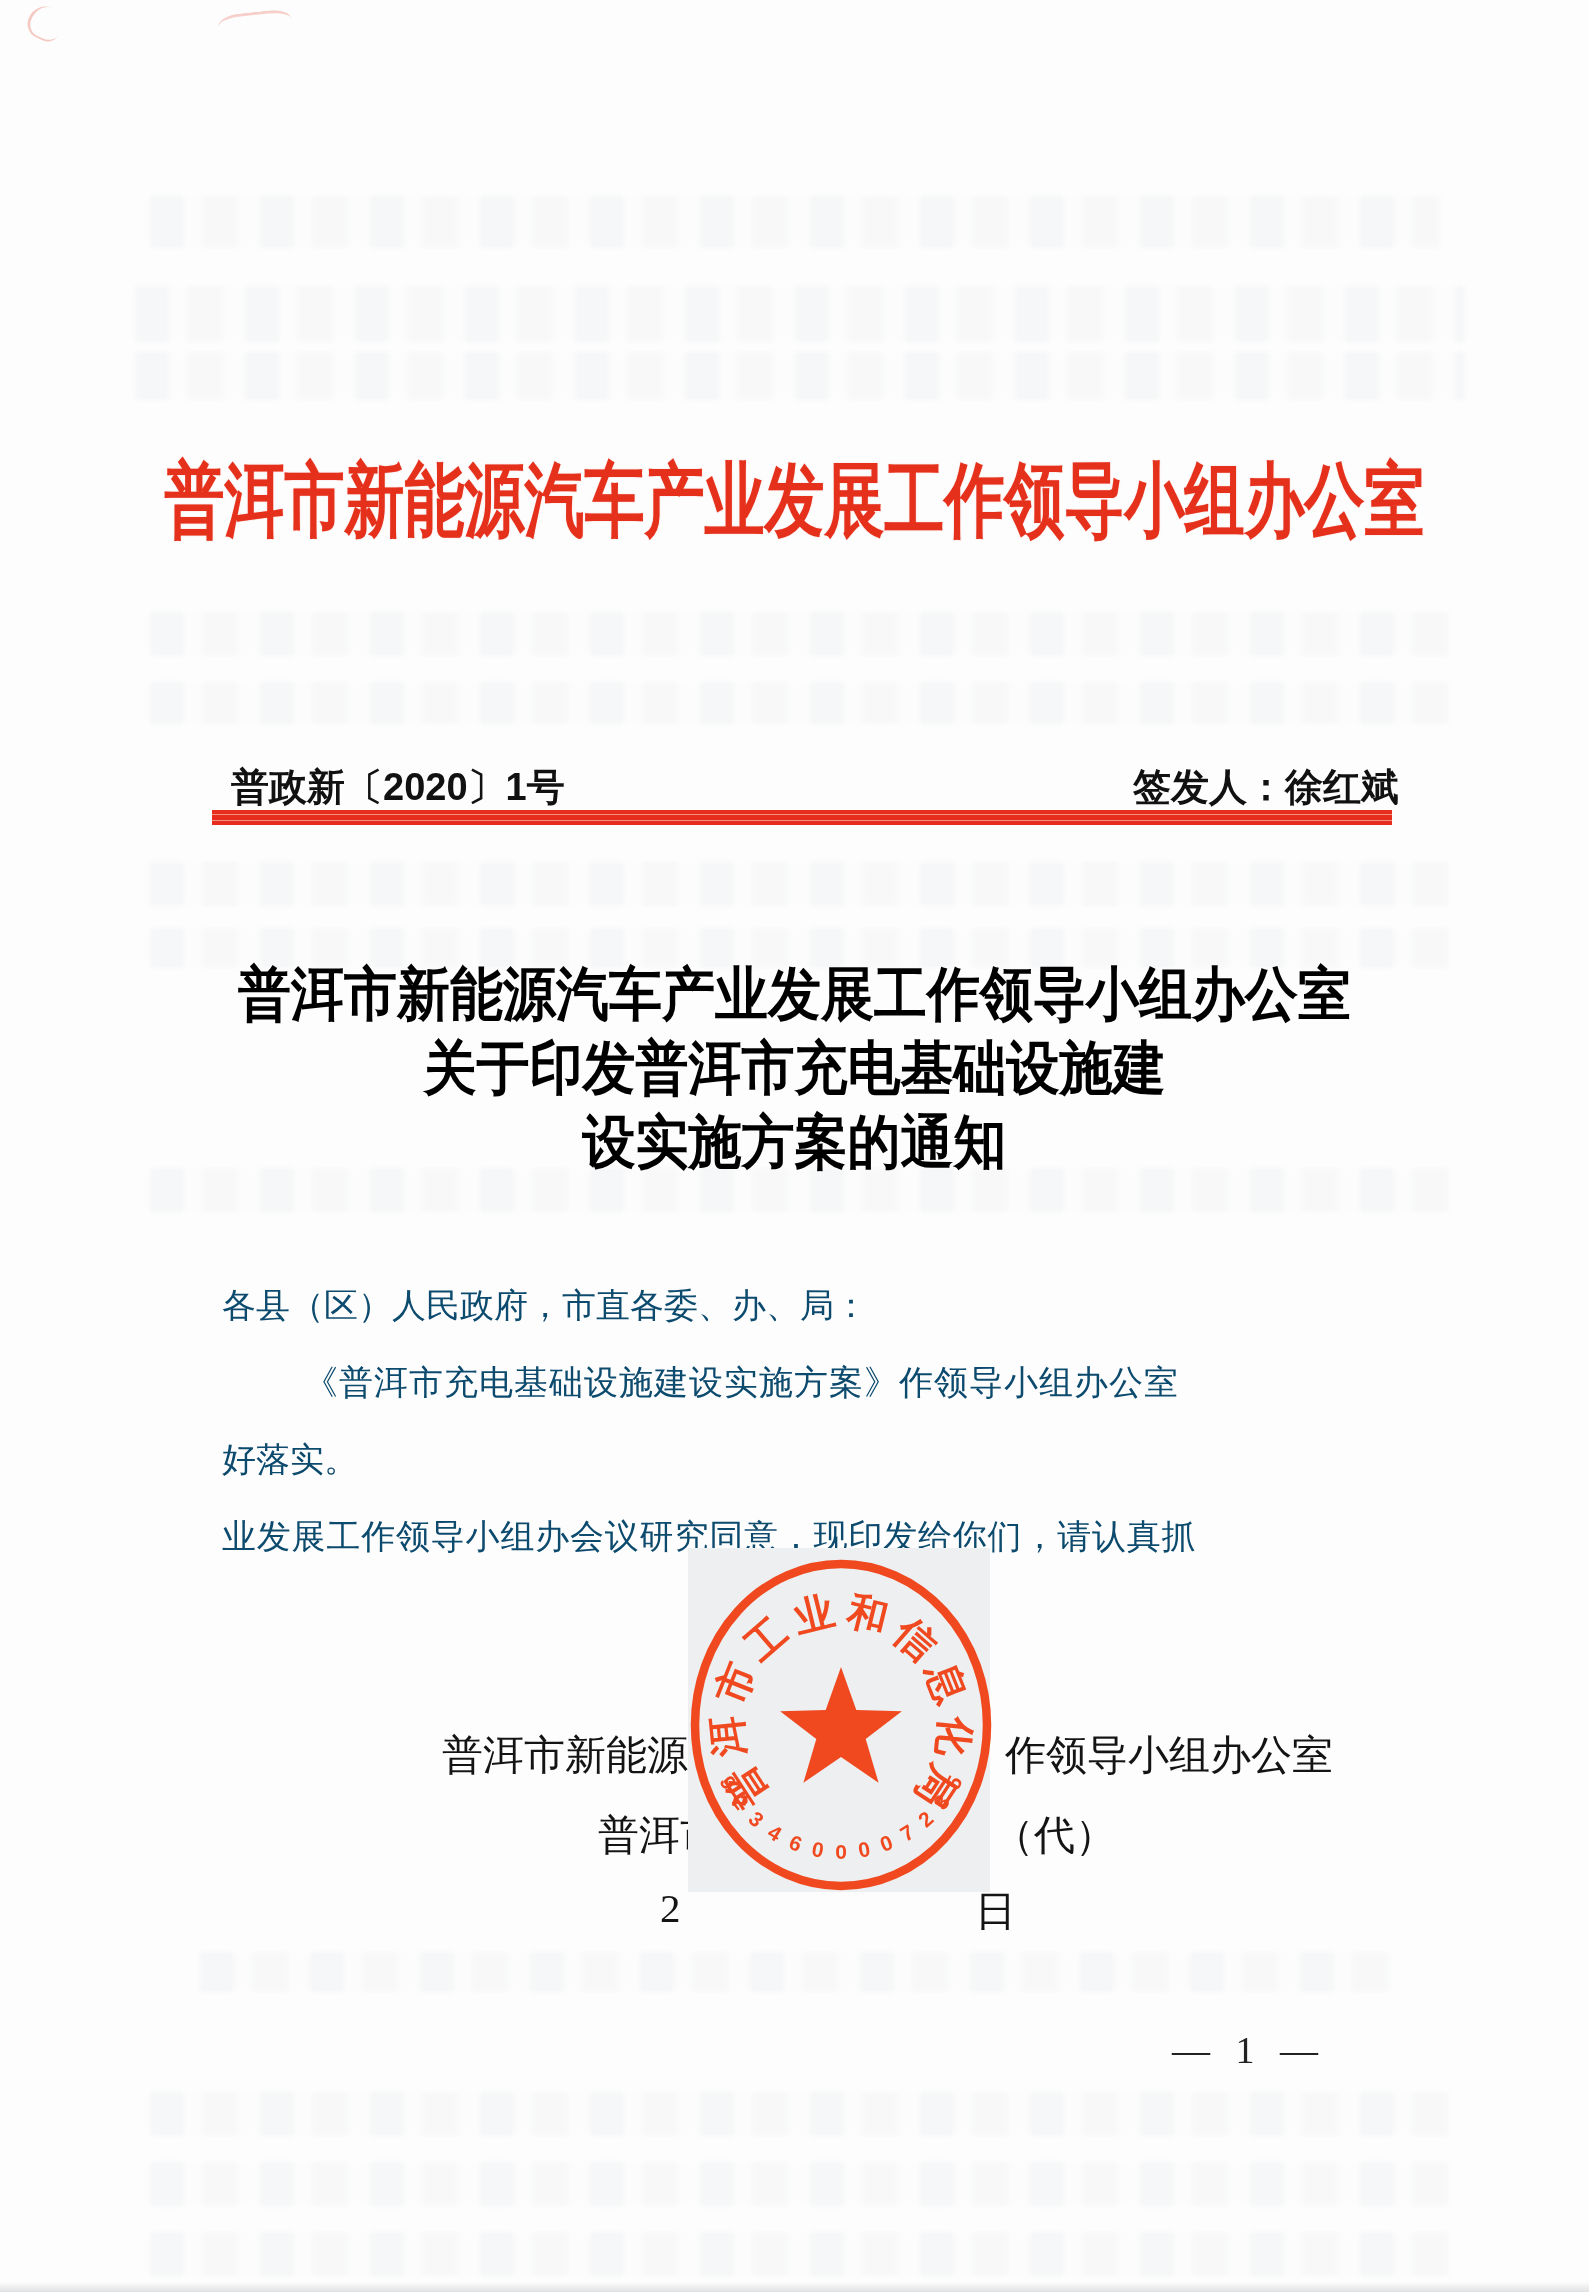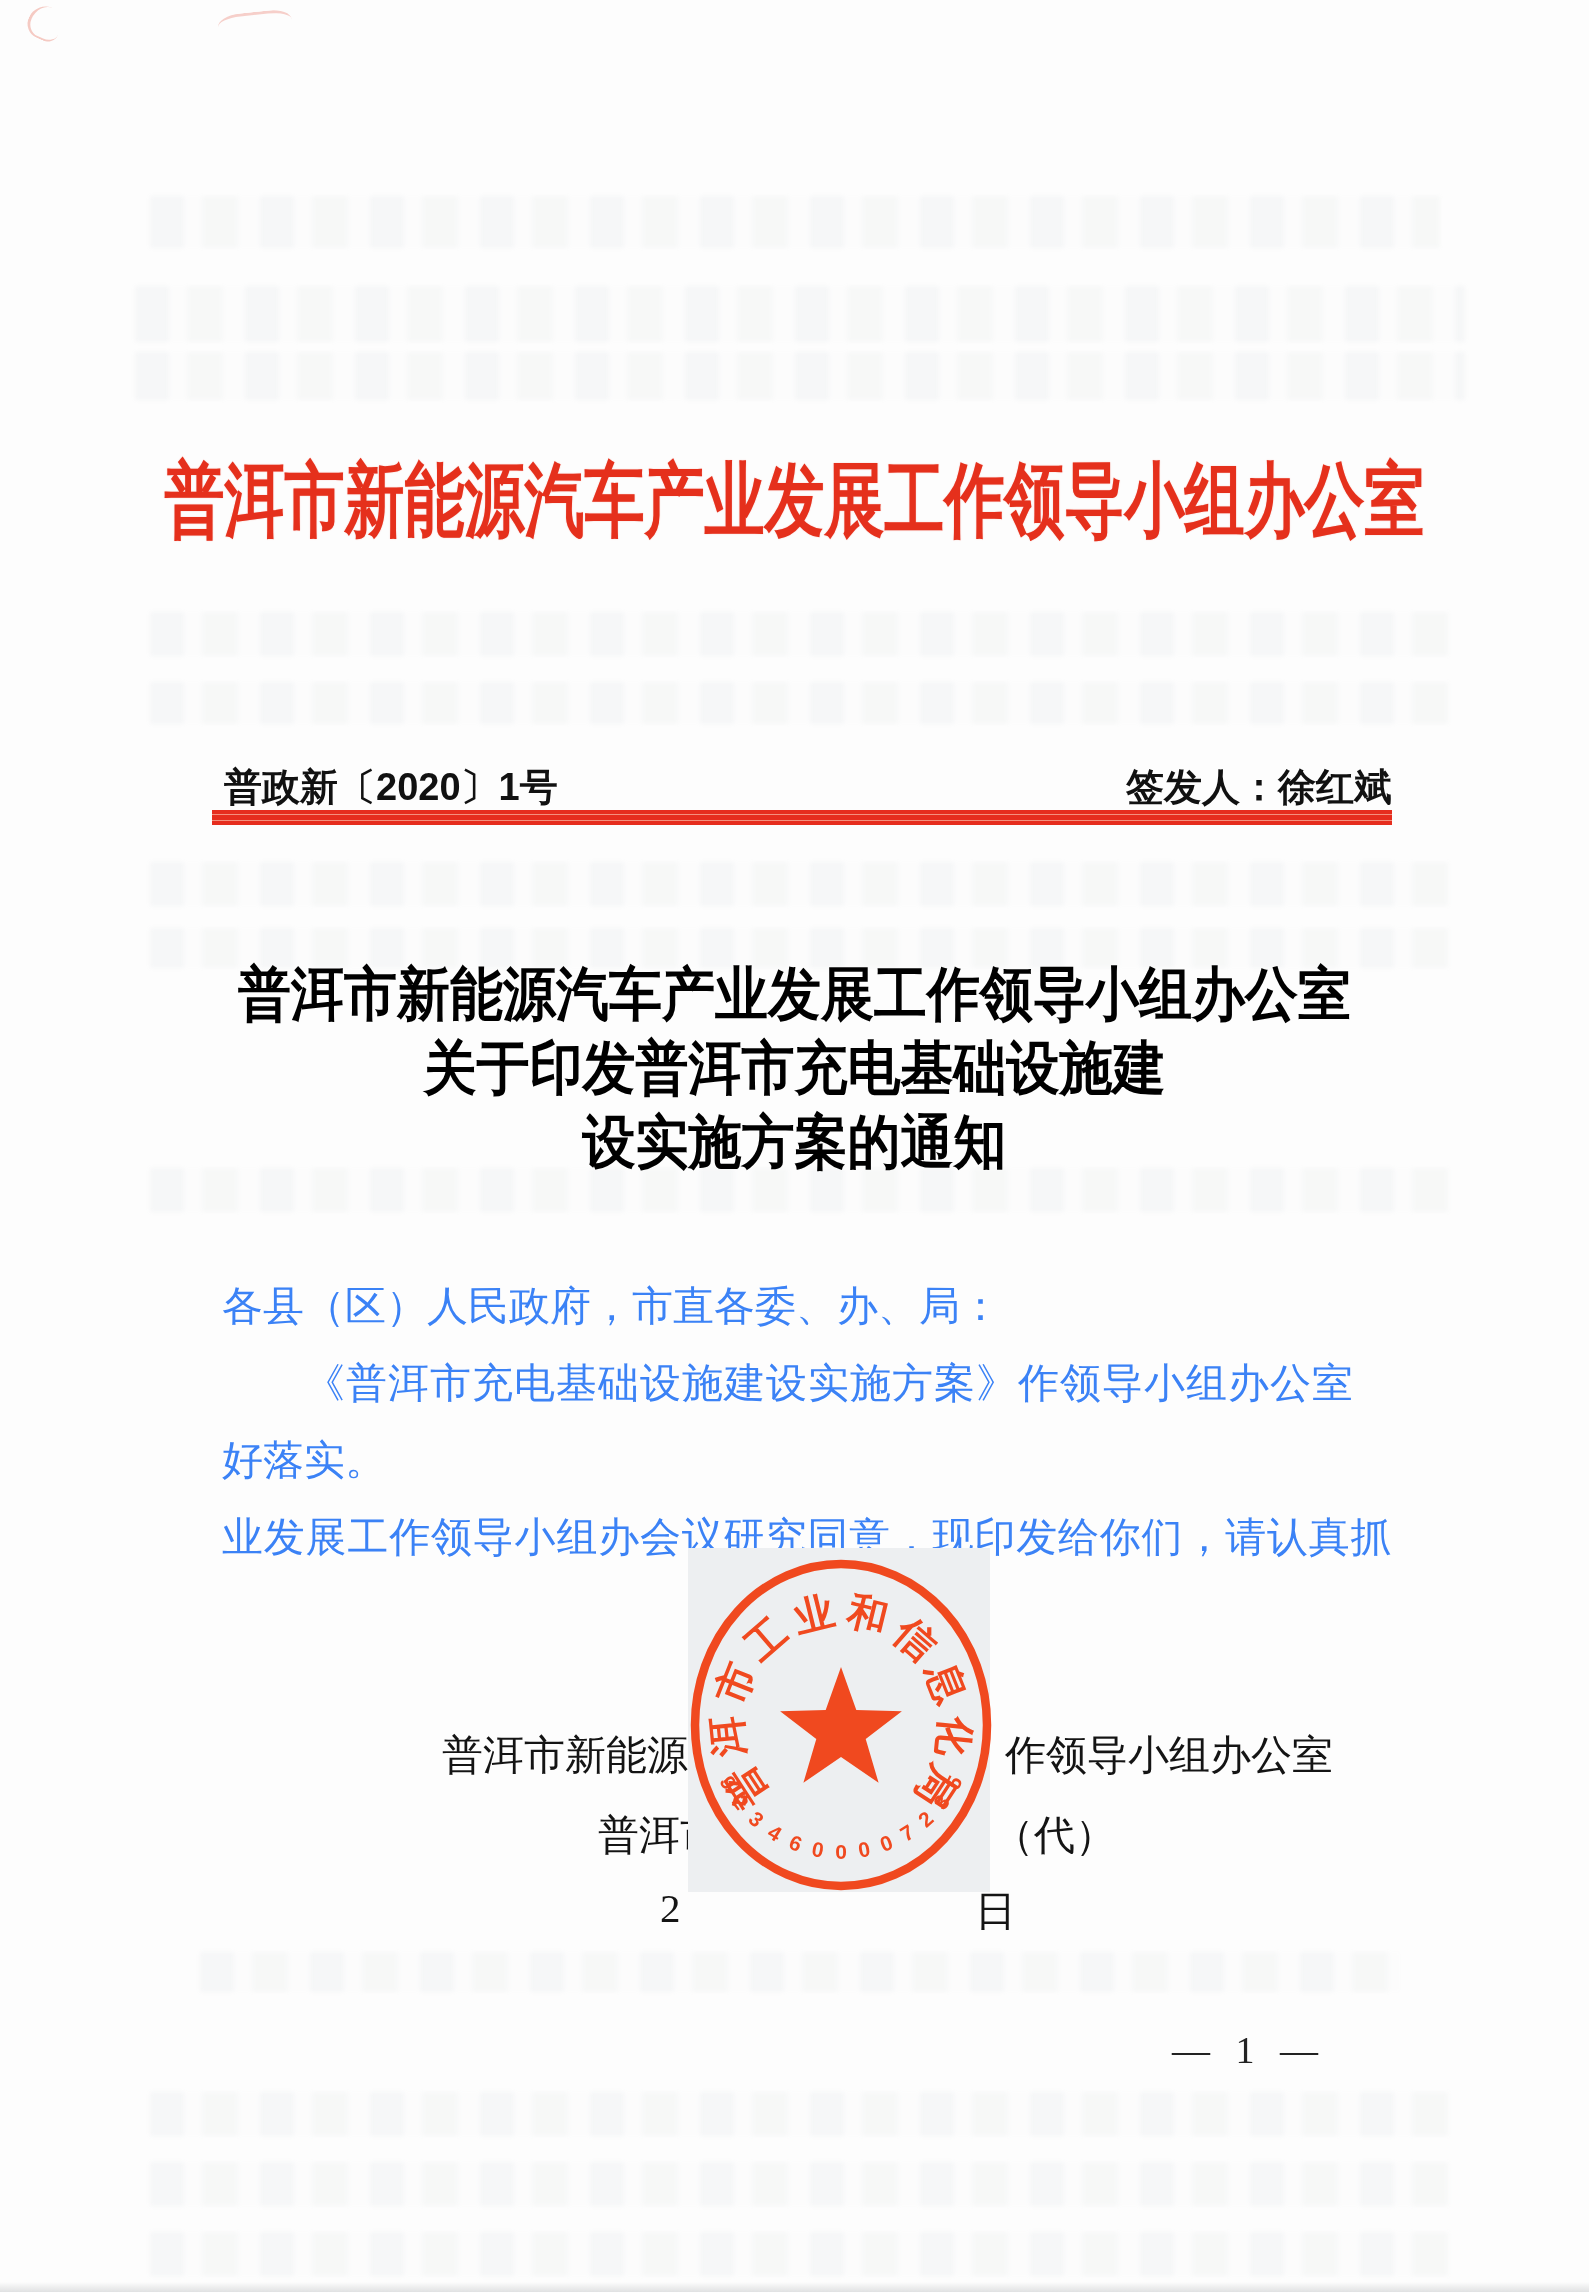--- a/index.html
+++ b/index.html
@@ -40,21 +40,21 @@
     text-align:center;
     font-size:60px;line-height:60px;font-weight:bold;
     color:var(--masthead-red);
     transform:scaleY(1.35);transform-origin:center top;
     letter-spacing:0px;
     text-shadow:0 0 1px rgba(229,48,28,.4);
     white-space:nowrap;
   }
   
   .doc-row{
-    position:absolute;left:224px;top:762px;width:1168px;
+    position:absolute;left:231px;top:762px;width:1168px;
     display:flex;justify-content:space-between;align-items:flex-start;
     font-family:"Liberation Sans", sans-serif;
     font-weight:bold;font-size:38px;color:#111;
     white-space:nowrap;
   }
   .red-rule{
     position:absolute;left:212px;top:810px;width:1180px;height:15px;
     background:linear-gradient(to bottom,
       var(--rule-red) 0 4px, #f4907e 4px 5px,
       var(--rule-red) 5px 10px, #f4907e 10px 11px,
@@ -62,21 +62,21 @@
   }
   
   .title{
     position:absolute;left:0;top:958px;width:100%;
     text-align:center;font-weight:bold;color:#000;
     font-size:53px;line-height:67px;
     transform:scaleY(1.1);transform-origin:center top;
     white-space:nowrap;
   }
   
-  .body-text{position:absolute;left:222px;top:1280px;width:1180px;font-size:41px;color:#3b82f6;}
+  .body-text{position:absolute;left:222px;top:1280px;width:1180px;font-size:34px;color:#0c4a6e;}
   .body-text .ln{display:block;height:77px;line-height:52px;white-space:nowrap;}
   .ln.indent{padding-left:82px;letter-spacing:1px;}
   .ln.just{letter-spacing:0.8px;}
   
   .sig{position:absolute;font-size:41px;color:#141414;white-space:nowrap;z-index:1;margin-top:42px;}
   
   .whiteout{
     position:absolute;left:688px;top:1548px;width:302px;height:344px;
     background:#edeff1;z-index:2;
   }

